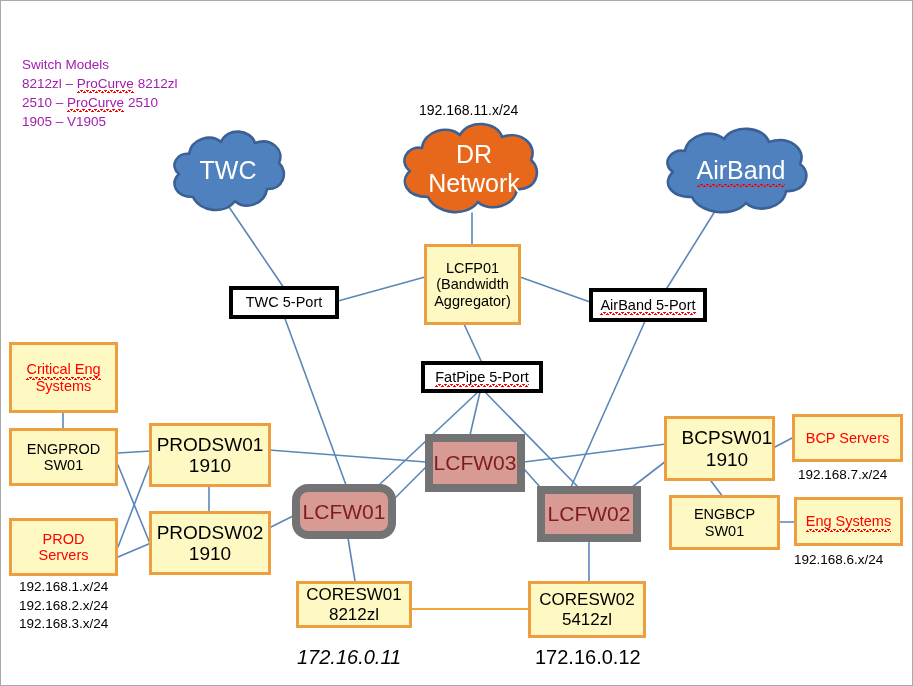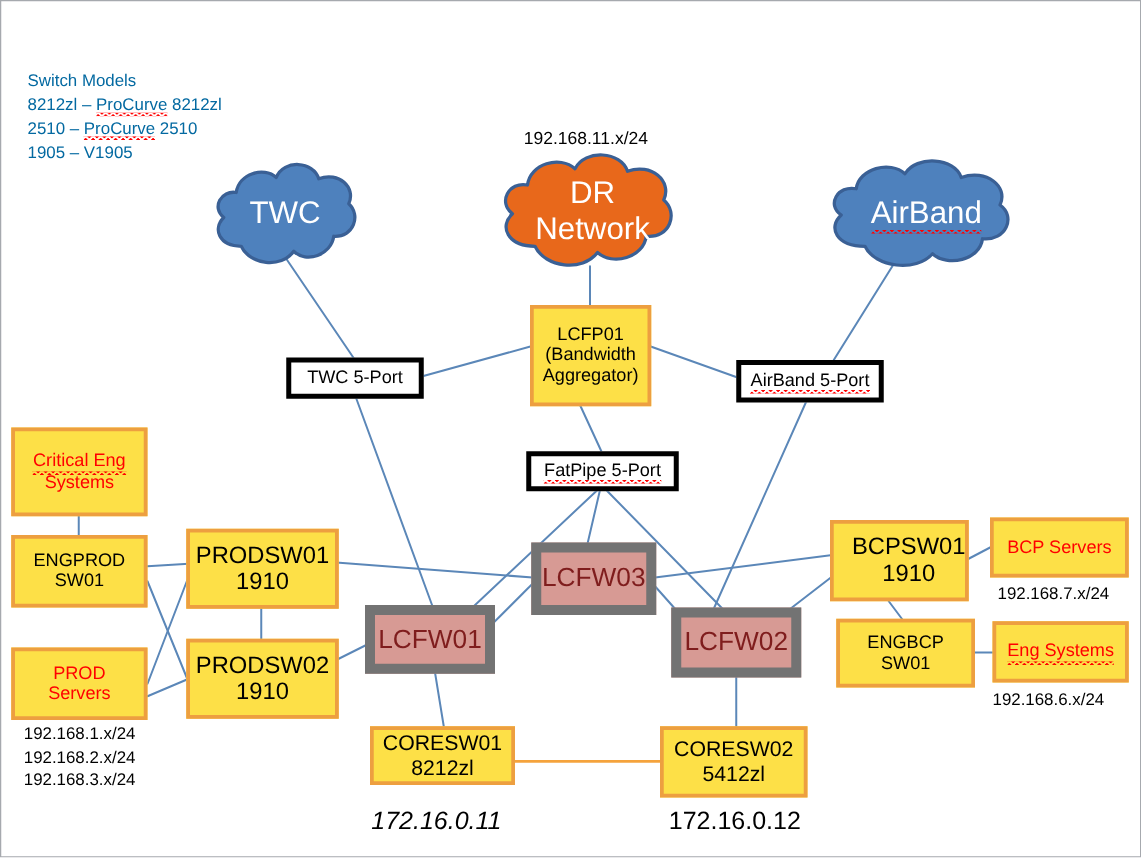--- a/index.html
+++ b/index.html
@@ -29,21 +29,21 @@
     display:flex;
     flex-direction:column;
     align-items:center;
     justify-content:center;
     text-align:center;
     line-height:1.12;
     z-index:5;
   }
   
   .box-orange{
-    background:#fde047;
+    background:#fef9c3;
     border:3px solid #ED9F40;
     color:#000000;
   }
   .box-black{
     background:#ffffff;
     border:4px solid #000000;
     color:#000000;
   }
   .box-fw{
     background:#D79A94;
@@ -87,21 +87,21 @@
   .freetext{
     position:absolute;
     color:#000000;
     white-space:pre;
     z-index:6;
   }
   .legend{
     position:absolute;
     font-size:13.5px;
     line-height:1.42;
-    color:#0369a1;
+    color:#a21caf;
     z-index:6;
   }
   .legend .spell::after{ bottom:0px; }
   .ip-small{ font-size:13.5px; }
   .ip-stack{ font-size:13.5px; line-height:1.38; }
   .ip-big{ font-size:20px; }
   .cap-11{ font-size:14px; }
 </style>
 </head>
 <body>
@@ -238,21 +238,21 @@
   <div class="node box-orange" style="left:148px; top:422px; width:122px; height:64px; font-size:19px;">
     <span class="lbl">PRODSW01</span>
     <span class="lbl">1910</span>
   </div>
 
   <div class="node box-orange" style="left:148px; top:510px; width:122px; height:64px; font-size:19px;">
     <span class="lbl">PRODSW02</span>
     <span class="lbl">1910</span>
   </div>
 
-  <div class="node box-fw" style="left:291px; top:483px; width:104px; height:55px; font-size:21px;">
+  <div class="node box-fw" style="left:291px; top:483px; width:104px; height:55px; font-size:21px;border-radius:16px;">
     <span>LCFW01</span>
   </div>
 
   <div class="node box-fw" style="left:424px; top:433px; width:100px; height:58px; font-size:21px;">
     <span>LCFW03</span>
   </div>
 
   <div class="node box-fw" style="left:536px; top:485px; width:104px; height:56px; font-size:21px;">
     <span>LCFW02</span>
   </div>

